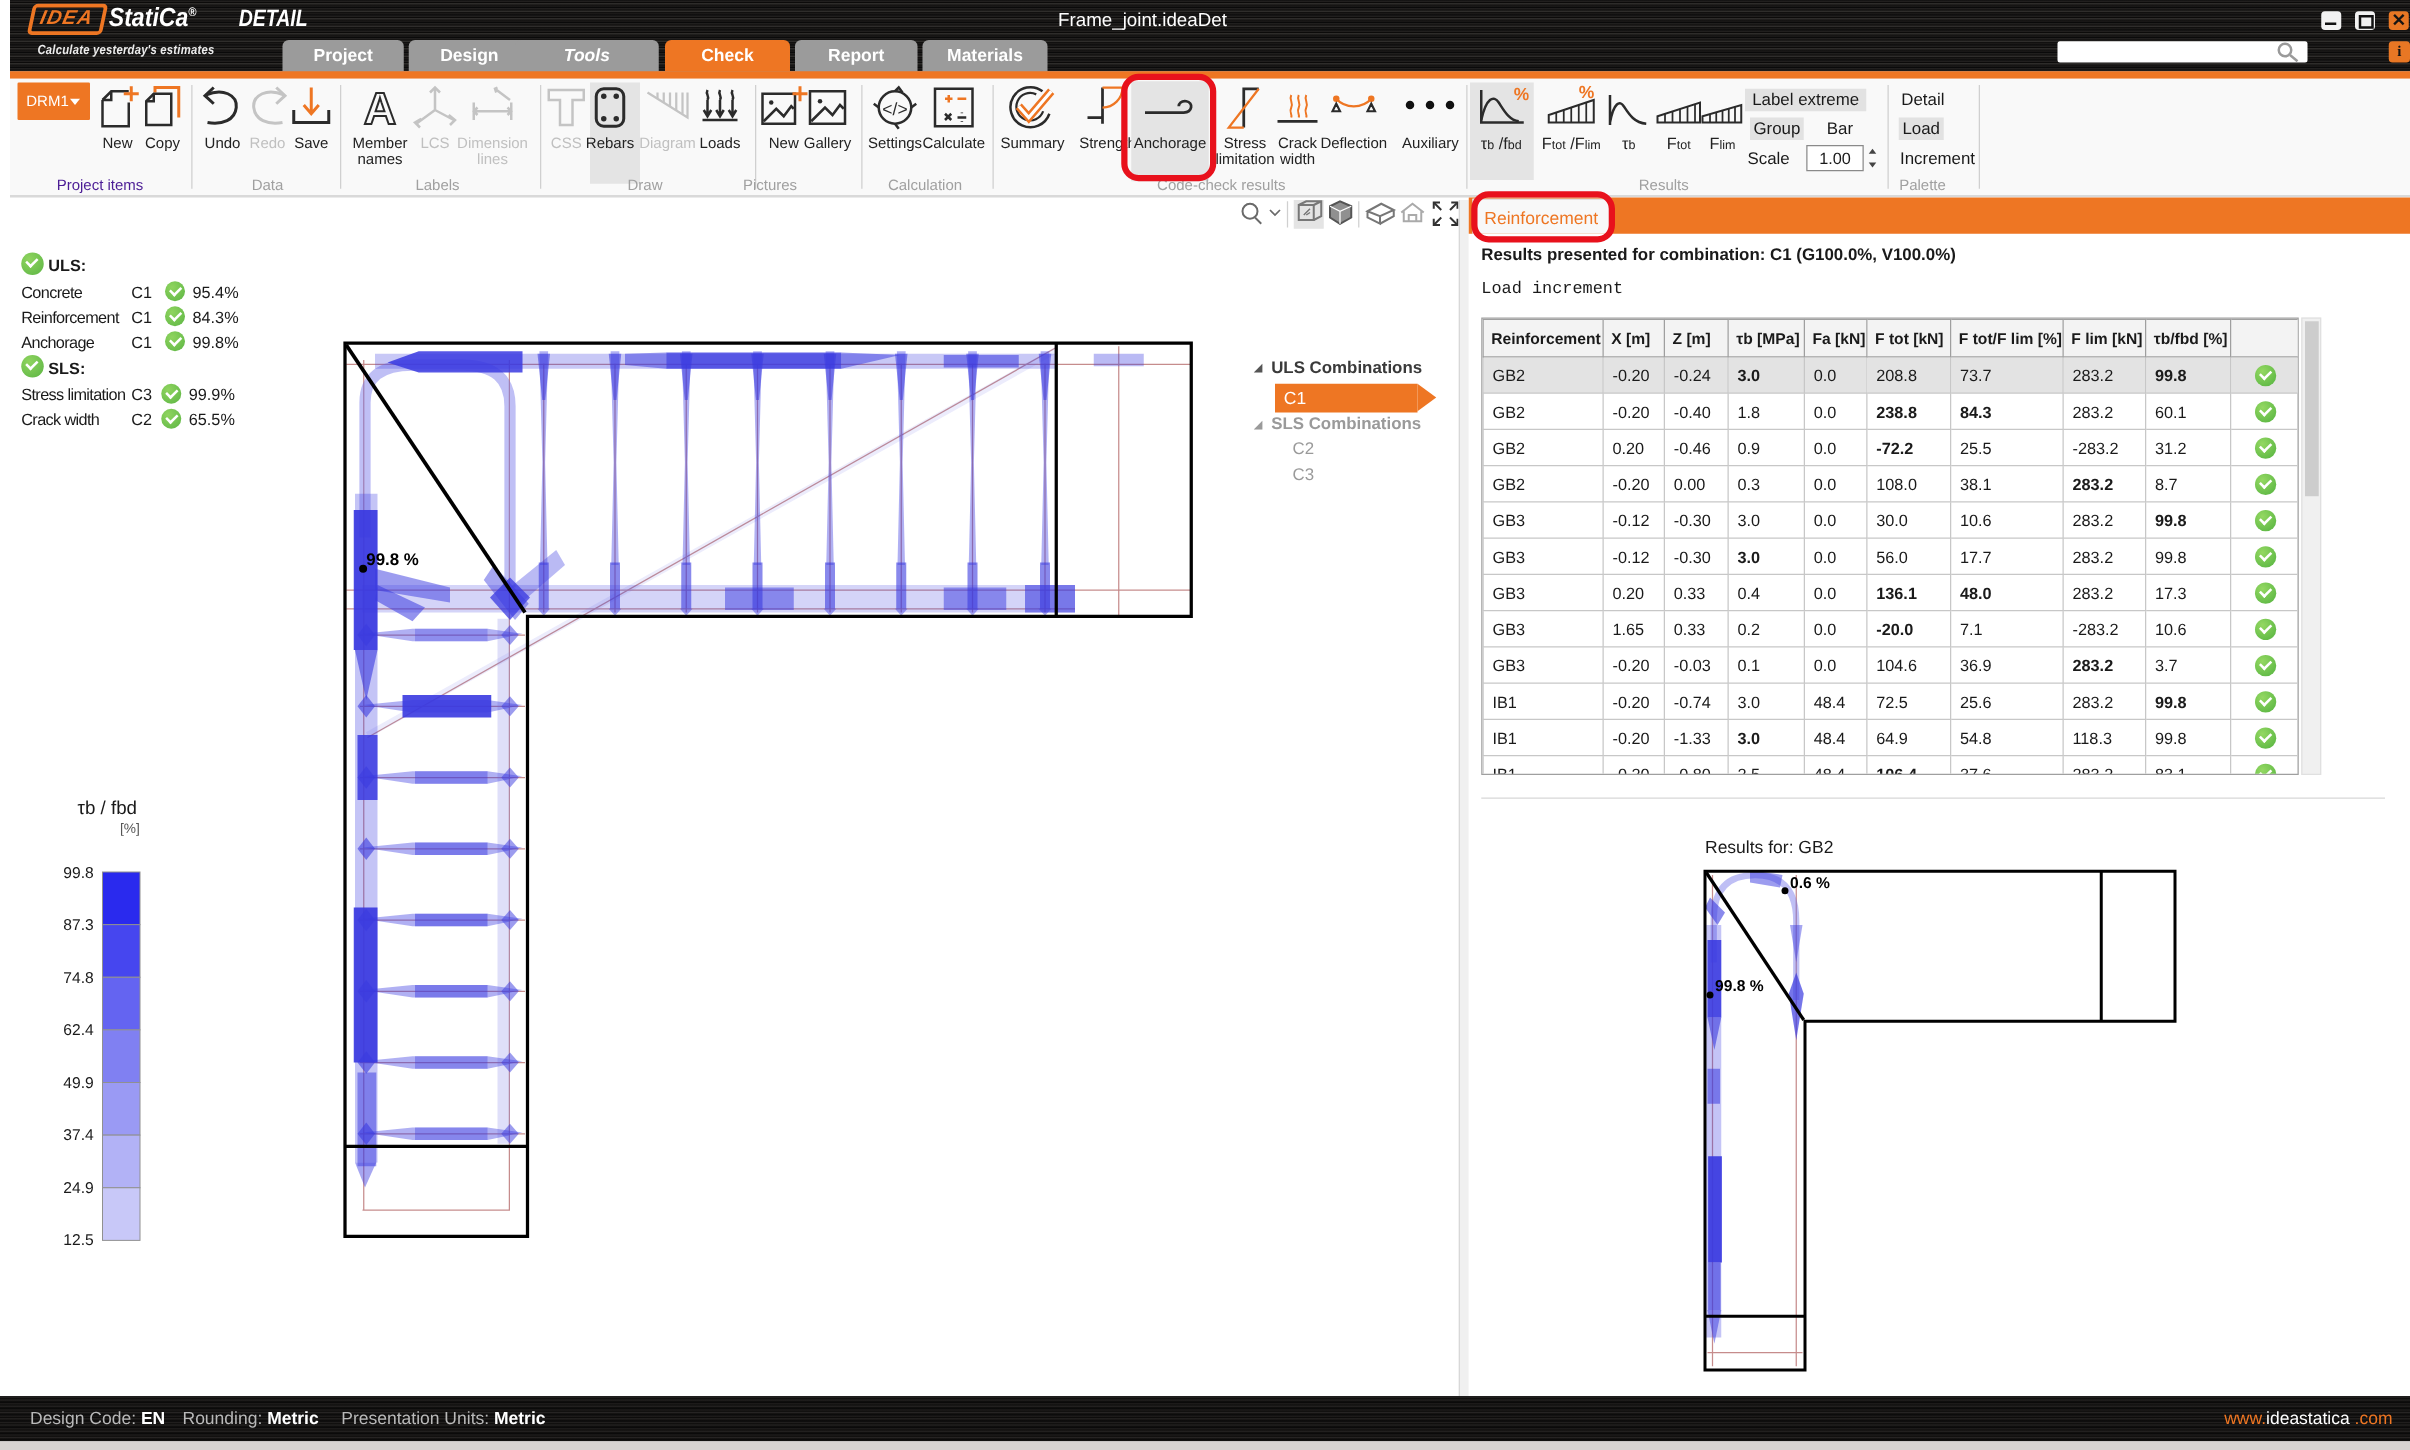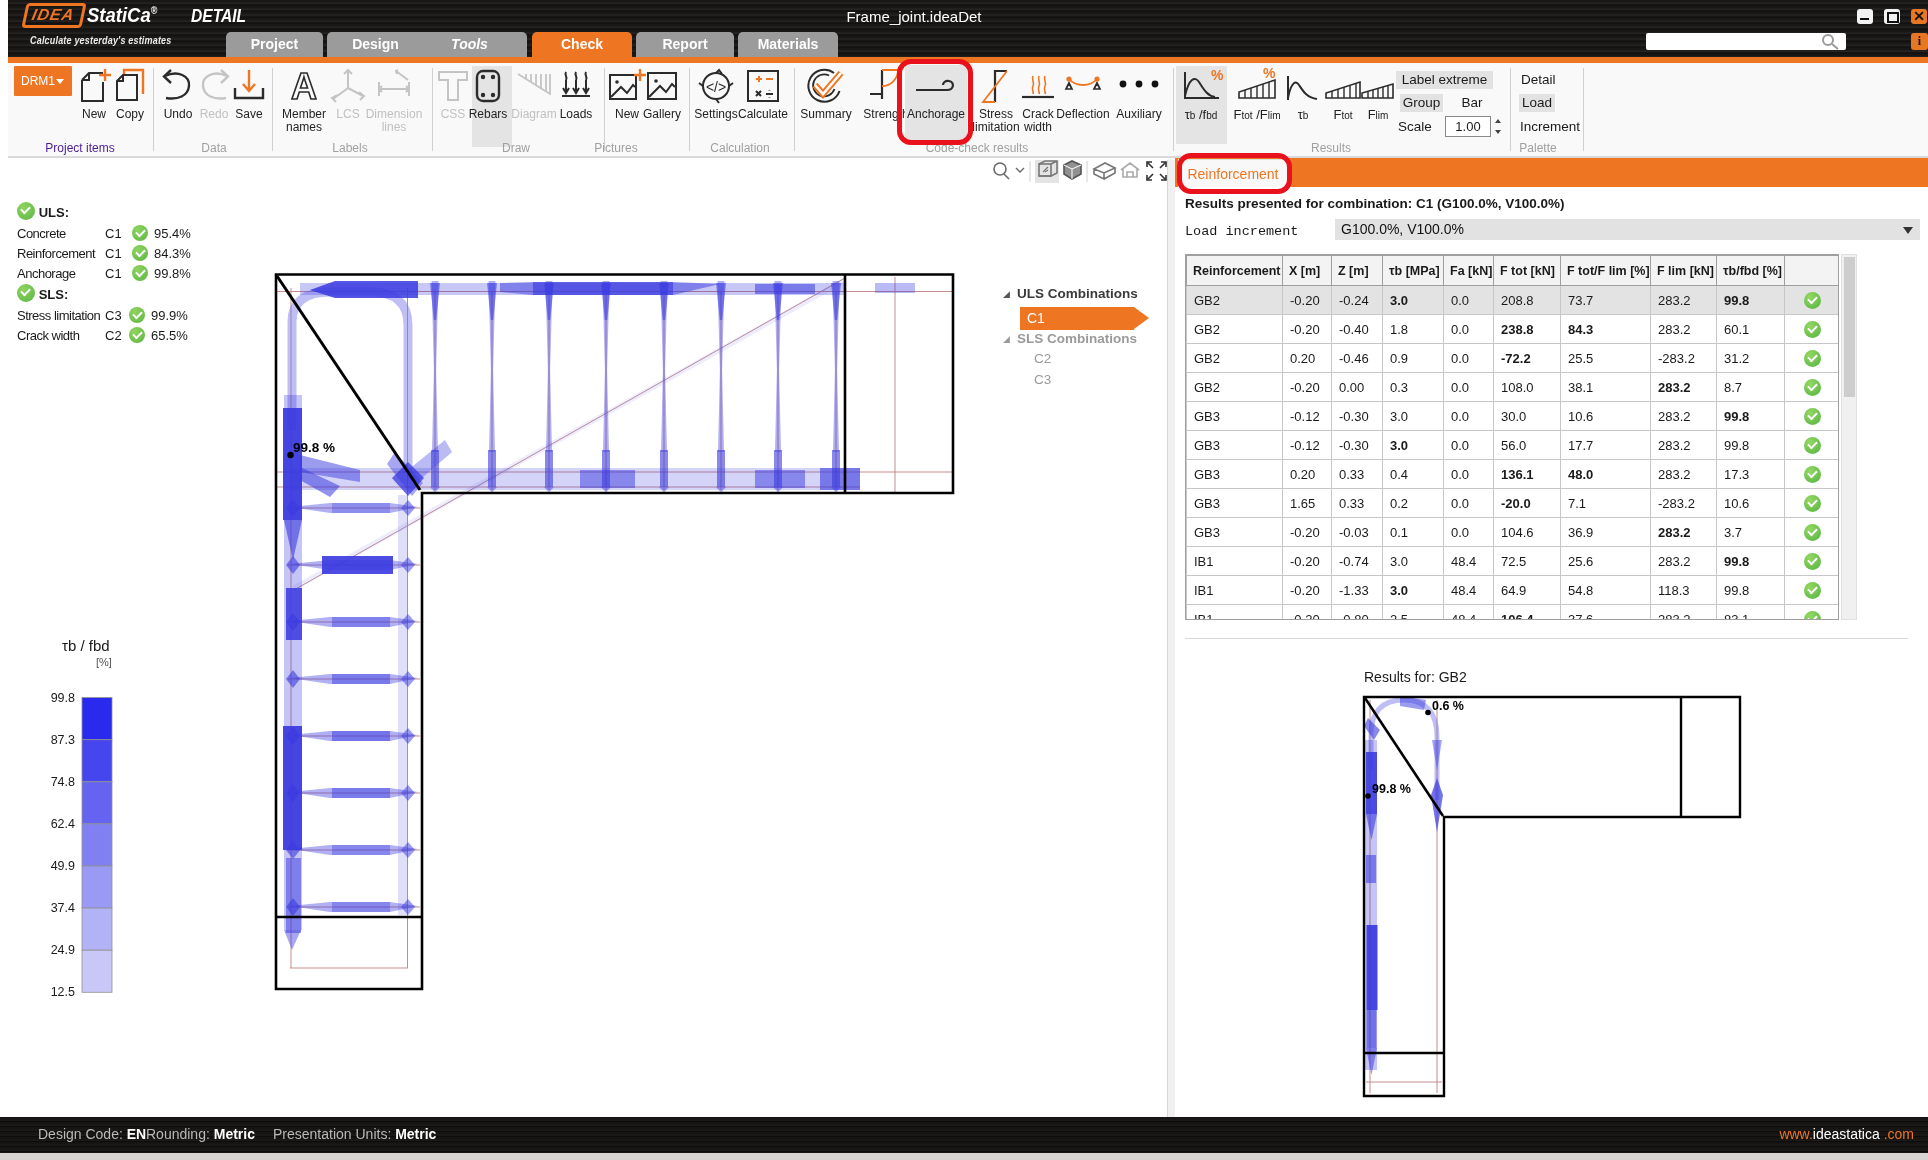--- a/index.html
+++ b/index.html
@@ -308,21 +308,21 @@
     </div>
     <div class="ricon" style="left:1046px;width:58px;">
       <svg width="42" height="36" viewBox="0 0 42 36">
           <circle cx="7" cy="11" r="2.6" fill="#ee7623"></circle>
           <circle cx="35" cy="11" r="2.6" fill="#ee7623"></circle>
           <path d="M7,11 C14,19 28,19 35,11" stroke="#ee7623" stroke-width="1.8" fill="none"></path>
           <path d="M4,21 L7,15 L10,21 Z M32,21 L35,15 L38,21 Z" fill="none" stroke="#2b2b2b" stroke-width="1.7"></path>
         </svg>
       <div class="lbl">Deflection</div>
     </div>
-    <div class="ricon" style="left:1103px;width:56px;">
+    <div class="ricon" style="left:1103px;width:56px;text-align:right;">
       <svg width="46" height="36" viewBox="0 0 46 36">
           <circle cx="7" cy="16" r="3.4" fill="#111"></circle>
           <circle cx="23" cy="16" r="3.4" fill="#111"></circle>
           <circle cx="39" cy="16" r="3.4" fill="#111"></circle>
         </svg>
       <div class="lbl">Auxiliary</div>
     </div>
     <div class="rsep" style="left:1165px;"></div>
     <div class="ricon" style="left:1169px;width:48px;">
       <svg width="44" height="36" viewBox="0 0 44 36">
@@ -570,21 +570,20 @@
     </div>
   </div>
   <div id="splitter"></div>
 
   <div id="rpanel">
     <div id="rtabbar"></div>
     <div id="rtab">Reinforcement</div>
     <div class="redbox" style="left:2px; top:-5px; width:115px; height:41px;"></div>
     <div id="rescomb">Results presented for combination: C1 (G100.0%, V100.0%)</div>
     <div id="loadinc-lbl">Load increment</div>
-    <div id="loadinc-dd">G100.0%, V100.0%</div>
     <div id="rtable">
         <table>
           <colgroup>
             <col style="width:96px">
             <col style="width:49px">
             <col style="width:51px">
             <col style="width:61px">
             <col style="width:50px">
             <col style="width:67px">
             <col style="width:90px">
@@ -781,19 +780,19 @@
         <path d="M1365,698 L1443,816" stroke-width="2.6"></path>
       </g>
       <circle cx="1428" cy="712.5" r="2.8" fill="#000"></circle>
       <text x="1432" y="710" font-size="12.5" font-weight="bold" fill="#000">0.6 %</text>
       <circle cx="1368" cy="796" r="2.8" fill="#000"></circle>
       <text x="1372" y="793" font-size="12.5" font-weight="bold" fill="#000">99.8 %</text>
     </svg>
   </div>
 
   <div id="statusbar">
-    <div class="seg" style="left:38px;">Design Code: <b>EN</b></div>
+    <div class="seg" style="left:24px;">Design Code: <b>EN</b></div>
     <div class="seg" style="left:146px;">Rounding: <b>Metric</b></div>
     <div class="seg" style="left:273px;">Presentation Units: <b>Metric</b></div>
     <div id="weburl">www.<b>ideastatica</b> .com</div>
   </div>
   <div id="bottomstrip"></div>
 </div>
 
 </body></html>

